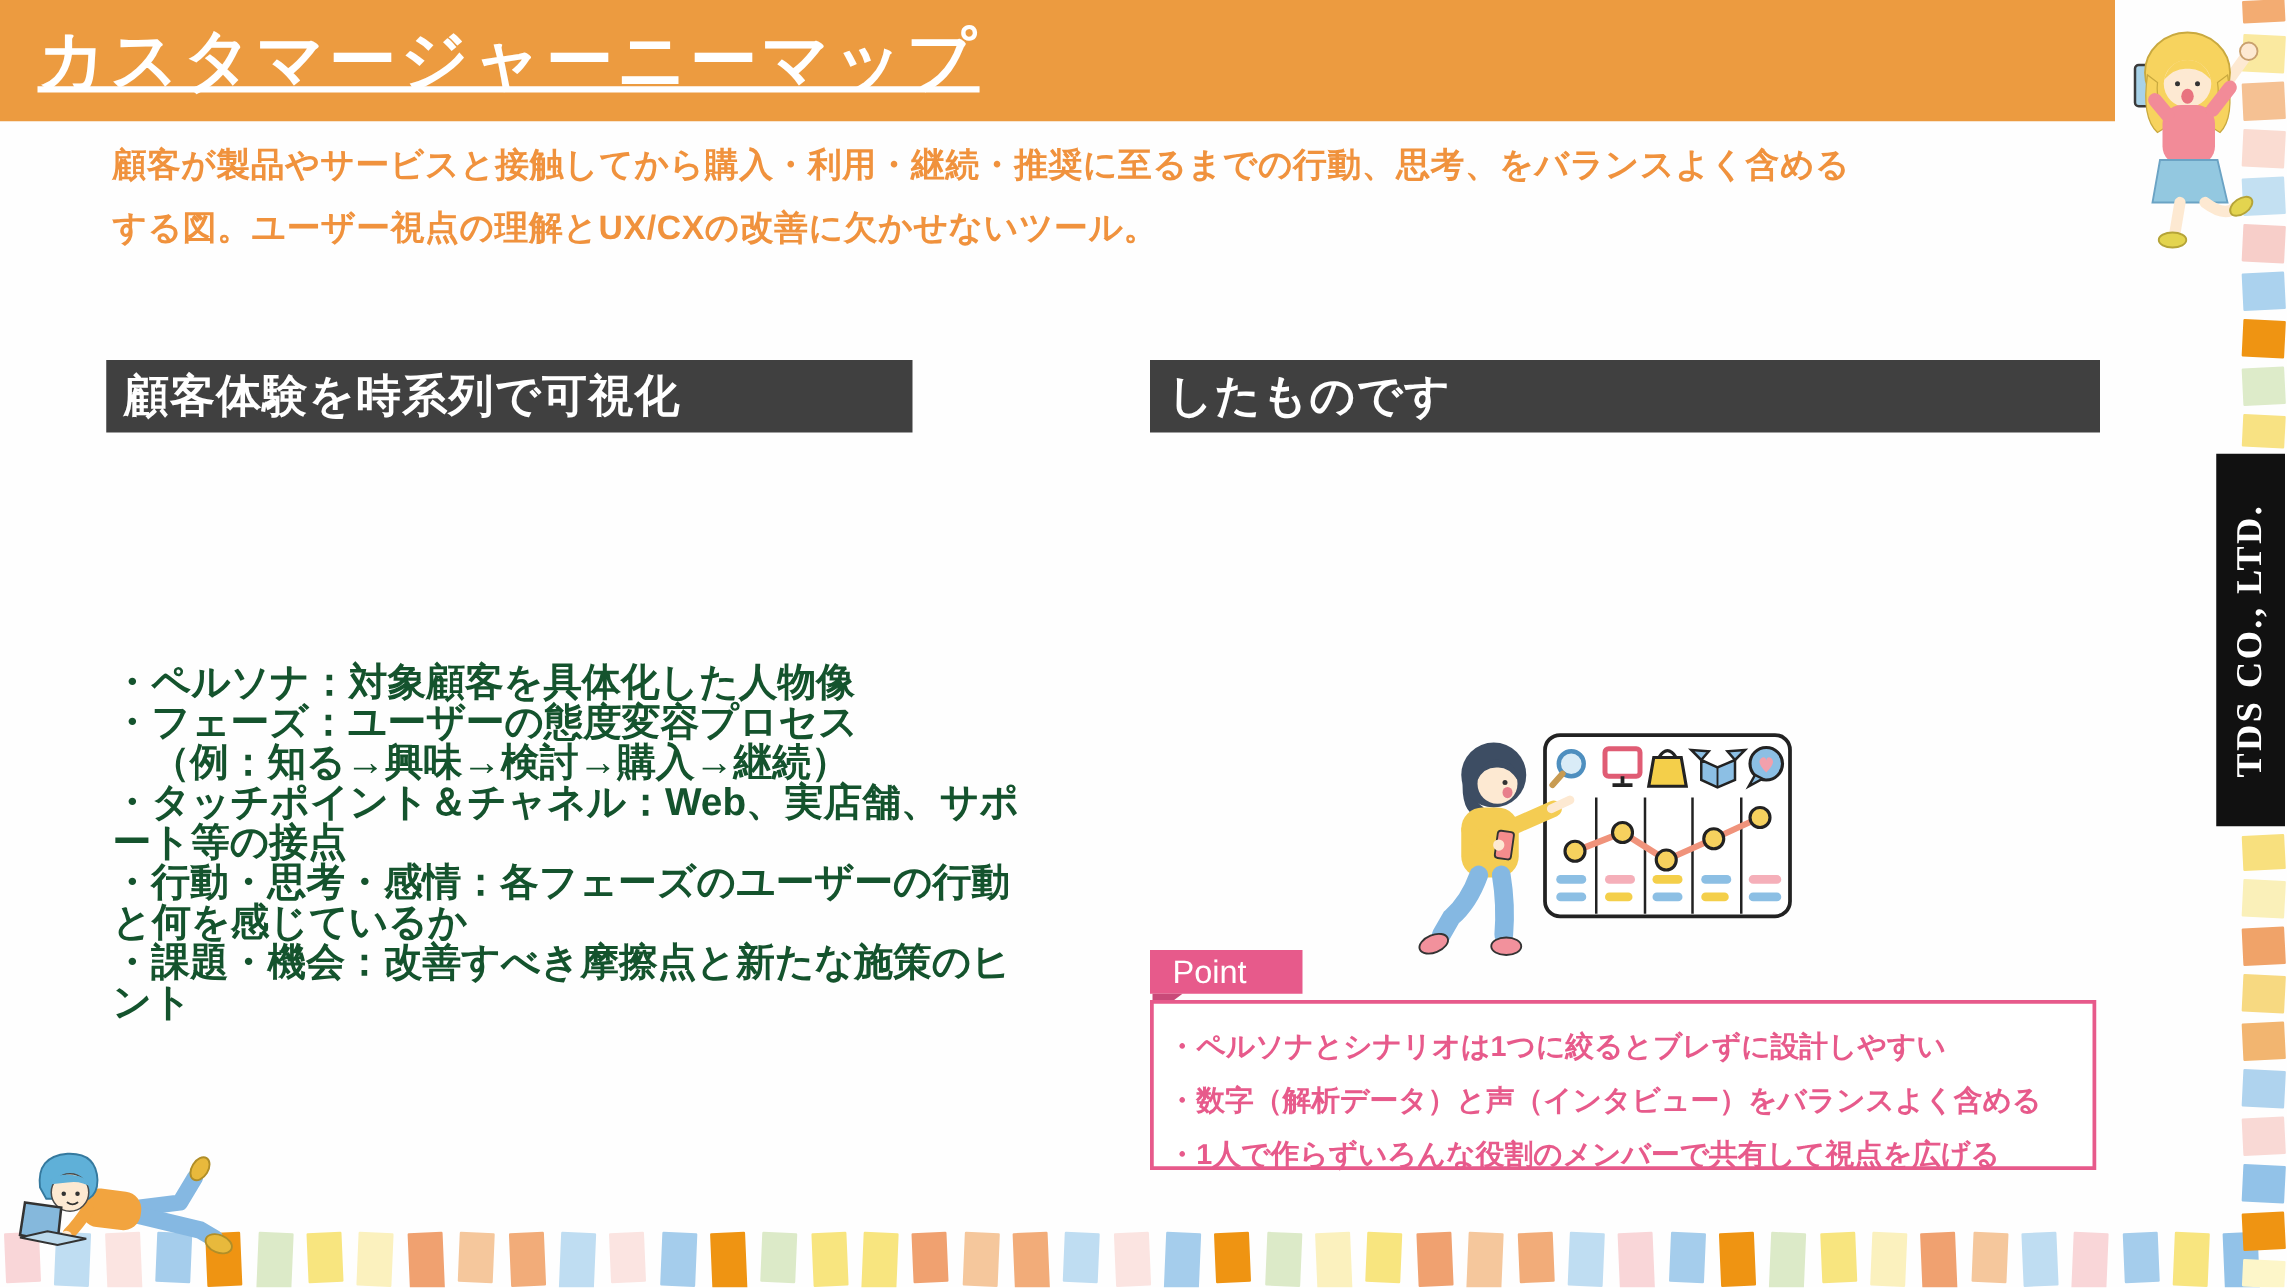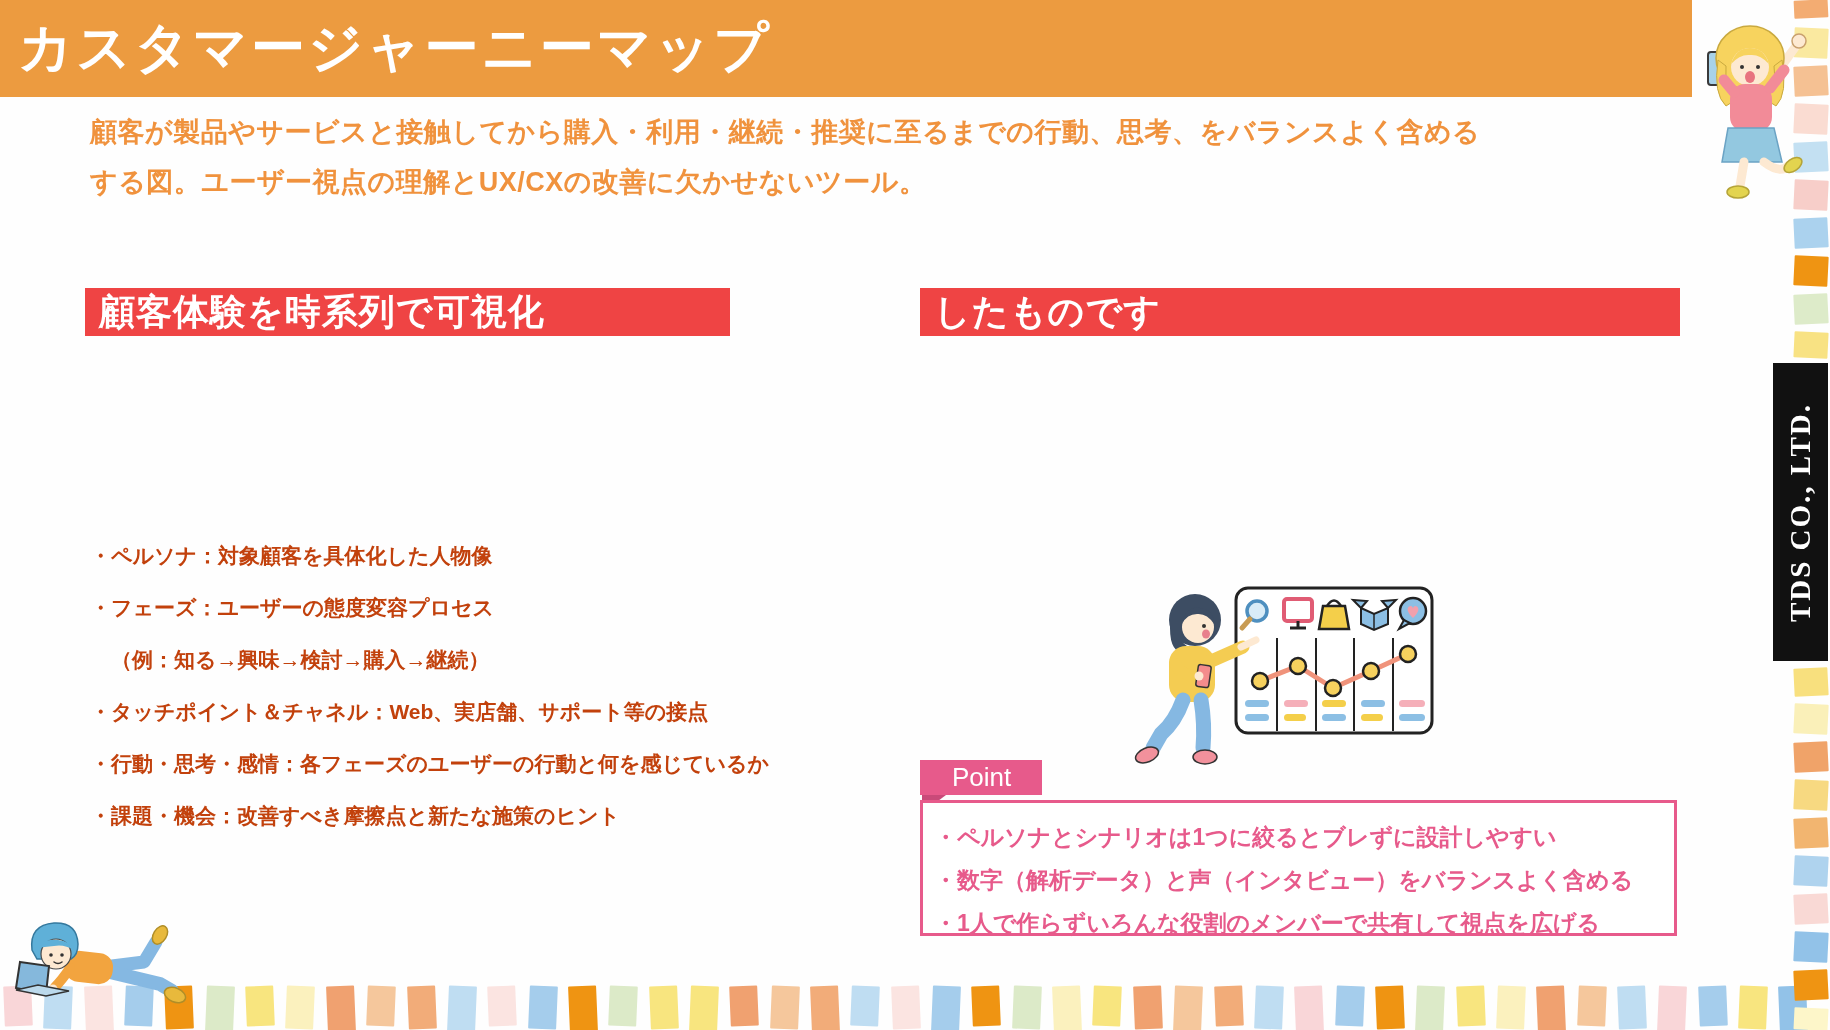--- a/index.html
+++ b/index.html
@@ -1,39 +1,39 @@
 <!DOCTYPE html>
 <html><head>
 <meta charset="utf-8">
 <style>
   html,body{margin:0;padding:0;background:#ffffff;}
   body{font-family:"Liberation Sans","DejaVu Sans",sans-serif;}
   #canvas{position:relative;width:1830px;height:1030px;overflow:hidden;background:#fefefe;}
 
   
   .header-bar{position:absolute;left:0;top:0;width:1692px;height:97px;background:#EC9B40;display:flex;align-items:center;}
-  .header-title{color:#ffffff;font-size:54px;font-weight:800;letter-spacing:3px;padding-left:18px;white-space:nowrap;}
+  .header-title{color:#ffffff;font-size:54px;font-weight:800;letter-spacing:3px;padding-left:30px;white-space:nowrap;text-decoration:underline;}
 
   .intro{position:absolute;left:90px;top:107px;width:1400px;color:#F0923D;font-size:27px;font-weight:700;line-height:50px;white-space:pre-line;letter-spacing:0.5px;}
 
   
-  .sec-bar{position:absolute;height:48px;background:#ef4444;display:flex;align-items:center;}
+  .sec-bar{position:absolute;height:58px;background:#404040;display:flex;align-items:center;}
   .sec-bar.left{left:85px;top:288px;width:645px;}
   .sec-bar.right{left:920px;top:288px;width:760px;}
   .sec-title{color:#fff;font-size:36px;font-weight:800;letter-spacing:1px;padding-left:14px;white-space:nowrap;}
 
   .body-text{position:absolute;color:#5A5A5A;font-size:22.5px;line-height:37.5px;white-space:pre-line;letter-spacing:0.2px;}
   .left-body{left:90px;top:372px;width:700px;}
   .right-body{left:925px;top:372px;width:740px;}
   .left-footer{left:90px;top:796px;width:700px;font-family:"Liberation Serif","DejaVu Serif",serif;}
 
-  .bullets{position:absolute;left:90px;top:530px;width:740px;color:#c2410c;font-size:21px;font-weight:700;line-height:52px;white-space:pre-line;}
-
-  
-  .point-tag{position:absolute;left:920px;top:760px;width:122px;height:35px;background:#E75A8B;color:#fff;font-size:26px;display:flex;align-items:center;padding-left:32px;box-sizing:border-box;}
+  .bullets{position:absolute;left:90px;top:530px;width:740px;color:#14532d;font-size:31px;font-weight:700;line-height:32px;white-space:pre-line;}
+
+  
+  .point-tag{position:absolute;left:920px;top:760px;width:122px;height:35px;background:#E75A8B;color:#fff;font-size:26px;display:flex;align-items:center;padding-left:18px;box-sizing:border-box;}
   .point-fold{position:absolute;left:922px;top:795px;width:0;height:0;border-top:18px solid #C94A79;border-right:24px solid transparent;}
   .point-box{position:absolute;left:920px;top:800px;width:757px;height:136px;border:3px solid #E75A8B;box-sizing:border-box;background:#fff;}
   .point-items{position:absolute;left:934px;top:816px;width:730px;color:#E75A8B;font-size:23px;font-weight:700;line-height:43px;white-space:pre-line;}
 
   
   .tds-bar{position:absolute;left:1773px;top:363px;width:55px;height:298px;background:#111;z-index:6;display:flex;align-items:center;justify-content:center;}
   .tds-text{transform:rotate(-90deg);transform-origin:center;color:#fff;font-family:"Liberation Serif","DejaVu Serif",serif;font-size:29px;font-weight:700;letter-spacing:2px;white-space:nowrap;}
 
   
   .bottom-strips{position:absolute;left:0;top:984px;width:1830px;height:46px;z-index:2;}

